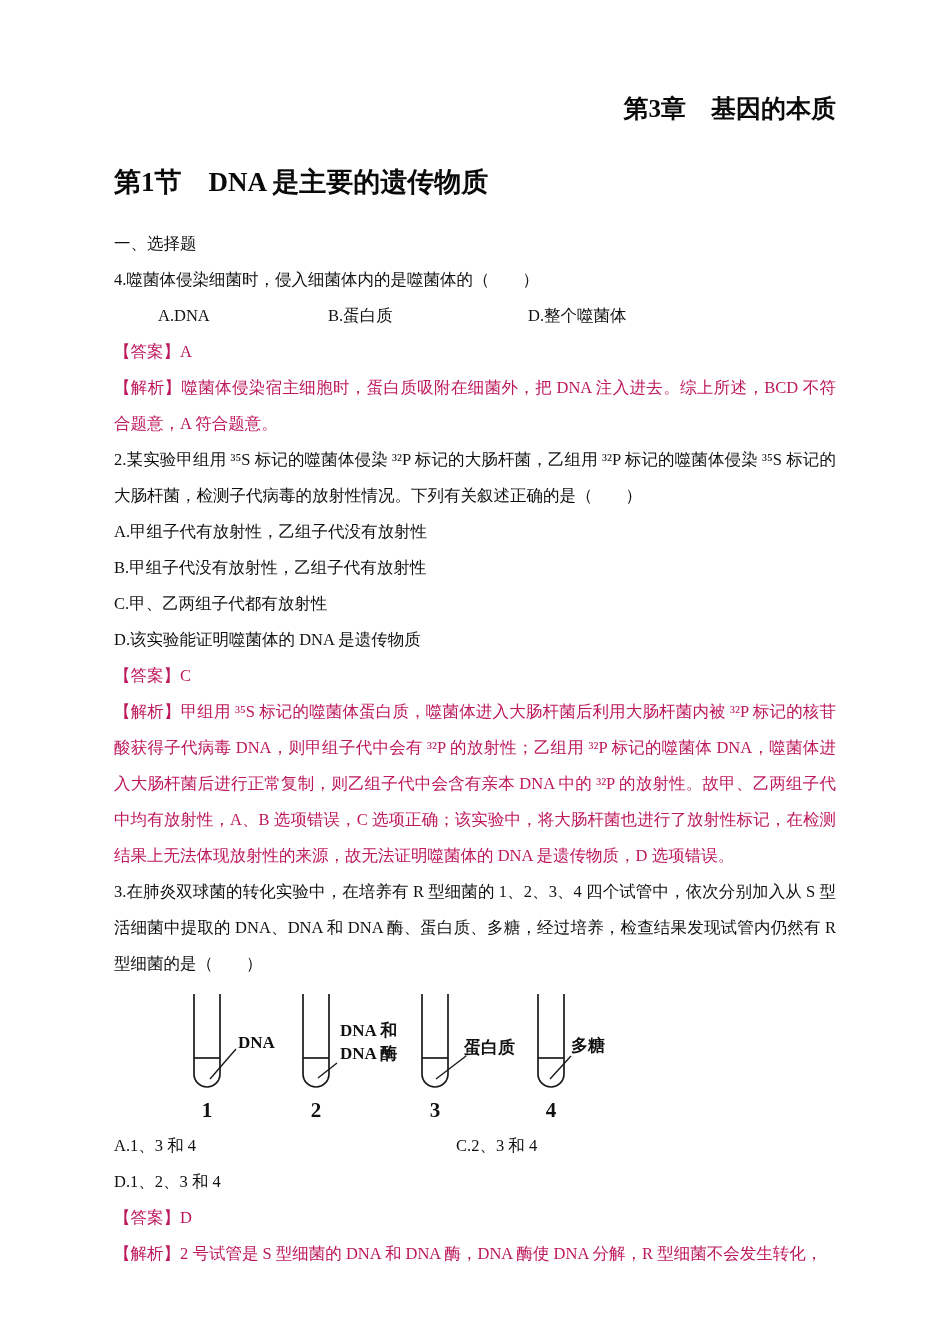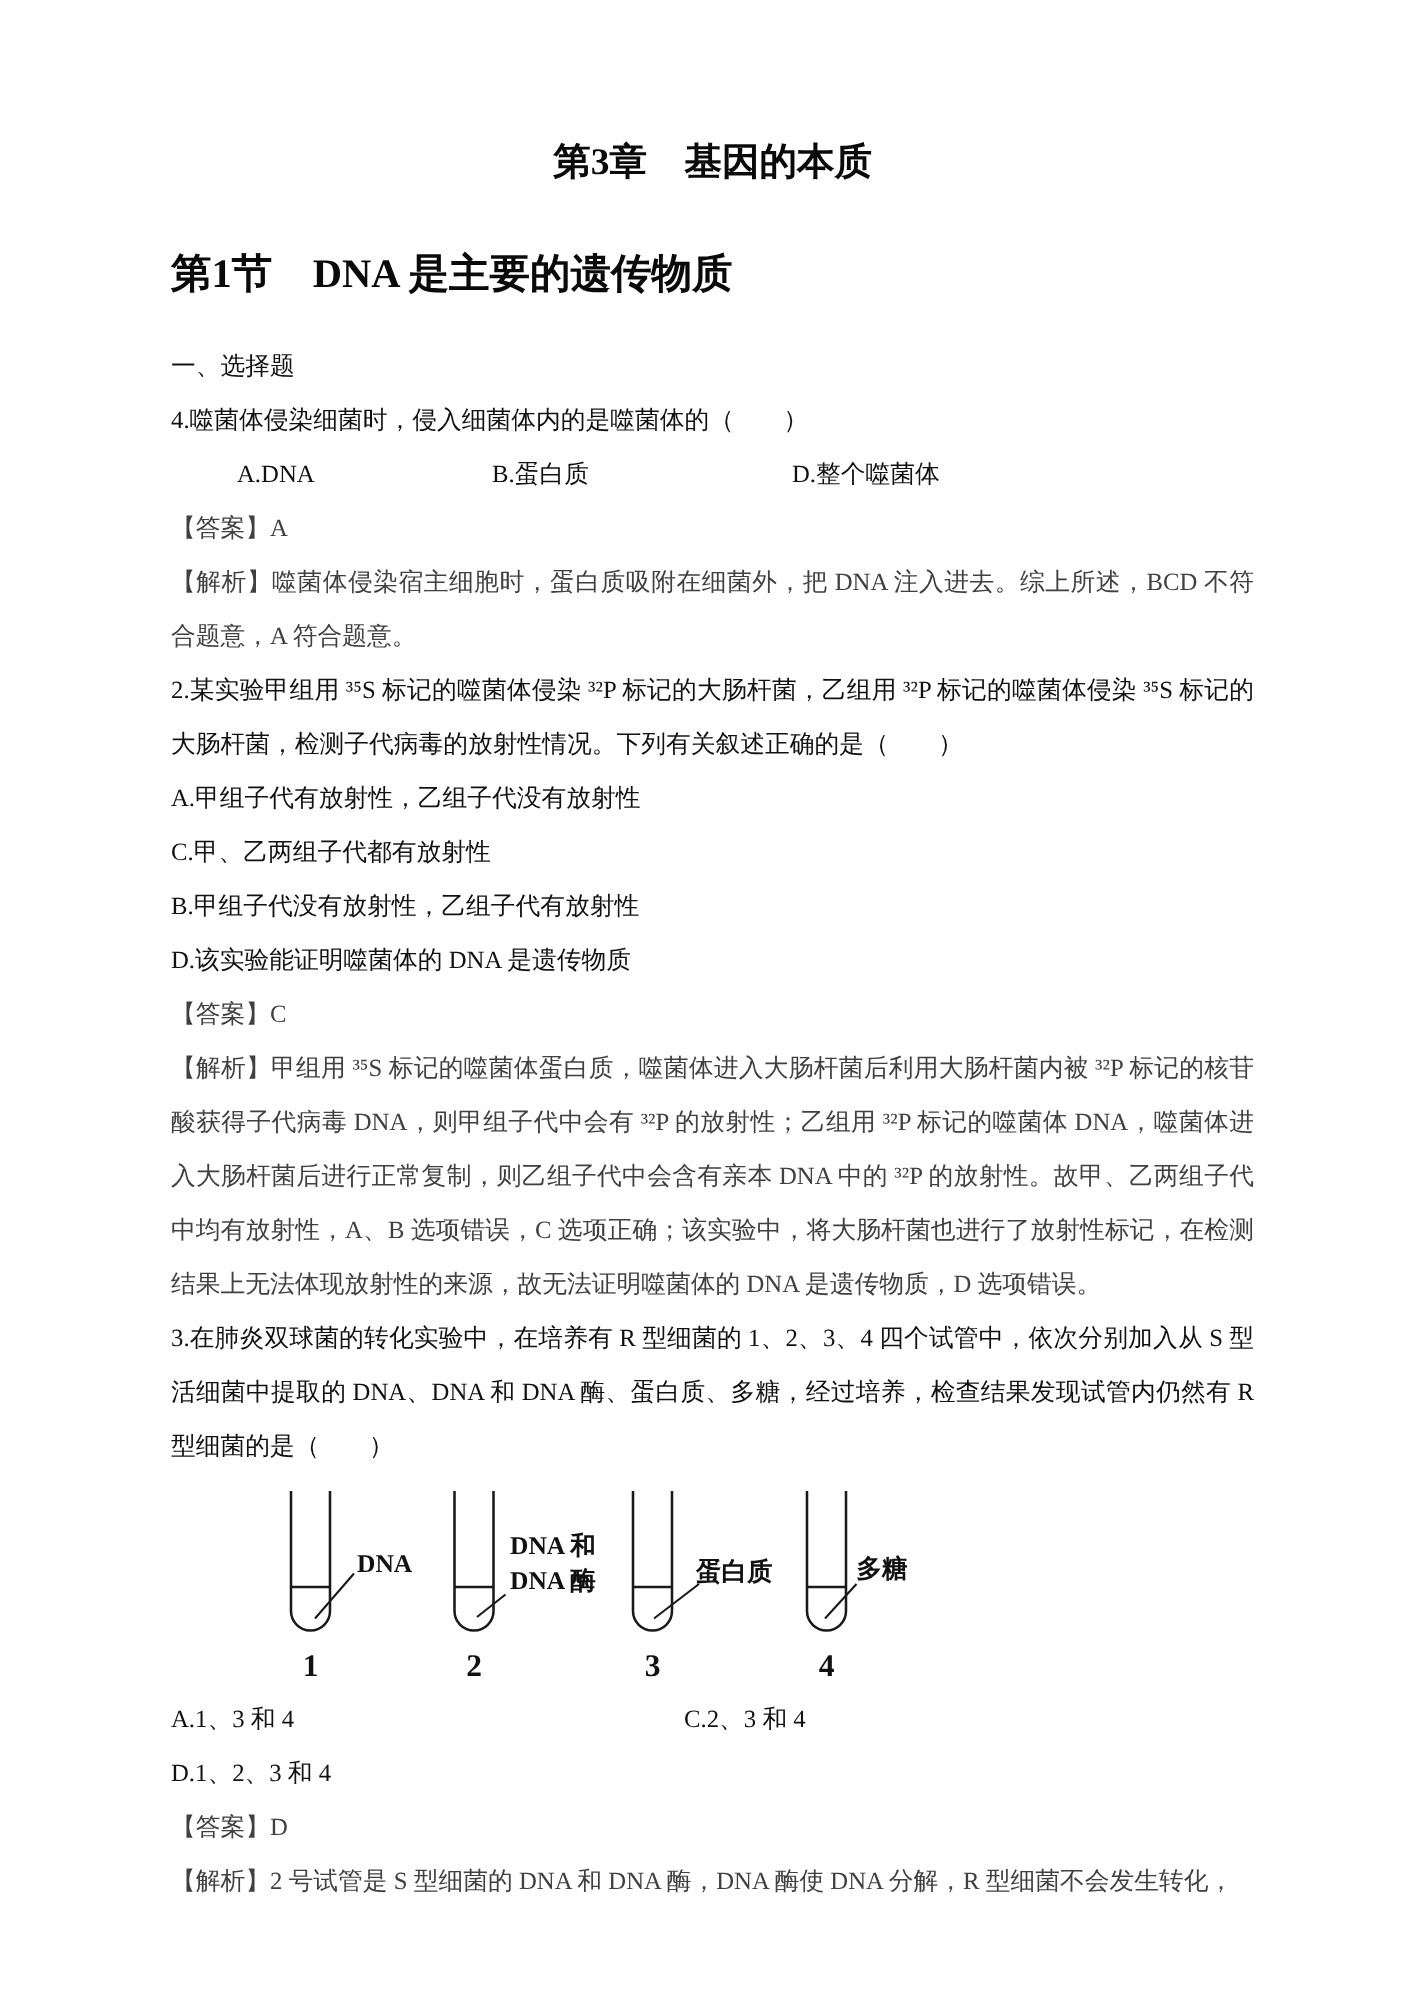--- a/index.html
+++ b/index.html
@@ -8,41 +8,41 @@
     width:950px;height:1344px;
     box-sizing:border-box;
     padding:92px 114px 0 114px;
     background:#ffffff;
     overflow:hidden;
     font-family:"Liberation Serif","DejaVu Serif",serif;
     color:#111111;
     font-size:16.5px;
   }
   .chapter-title{
-    margin:0;text-align:center;
+    margin:0;text-align:right;
     font-size:25px;font-weight:bold;line-height:34px;color:#0a0a0a;
   }
   .section-title{
     margin:38px 0 0 0;
     font-size:27px;font-weight:bold;line-height:36px;color:#0a0a0a;
   }
   .part-heading{
     margin:26px 0 0 0;line-height:36px;
   }
   p.line{margin:0;line-height:36px;text-align:justify;}
   .opts-grid4{
     display:grid;grid-template-columns:170px 200px 218px 1fr;
     line-height:36px;
     margin-left:44px;
   }
   .opts-grid2{
     display:grid;grid-template-columns:342px 1fr;
     line-height:36px;
   }
-  .red{color:#404040;font-family:Liberation Serif, serif;}
+  .red{color:#be185d;font-family:Liberation Serif, serif;}
   .diagram-wrap{margin:4px 0 2px 56px;}
   .diagram-wrap svg{display:block;}
   .tube-stroke{stroke:#1a1a1a;stroke-width:1.7;fill:none;}
   .pointer{stroke:#1a1a1a;stroke-width:1.4;}
   .tube-label{
     font-family:"Liberation Serif","DejaVu Serif",serif;
     font-size:17px;font-weight:bold;fill:#111111;
   }
   .tube-number{
     font-family:"Liberation Serif","DejaVu Serif",serif;
@@ -63,22 +63,22 @@
   <div class="opts-grid4">
     <span>A.DNA</span>
     <span>B.蛋白质</span>
     <span>D.整个噬菌体</span>
   </div>
   <p class="line red"><span>【答案】</span><span>A</span></p>
   <p class="line red"><span>【解析】</span><span>噬菌体侵染宿主细胞时，蛋白质吸附在细菌外，把 DNA 注入进去。综上所述，BCD 不符合题意，A 符合题意。</span></p>
 
   <p class="line">2.某实验甲组用 ³⁵S 标记的噬菌体侵染 ³²P 标记的大肠杆菌，乙组用 ³²P 标记的噬菌体侵染 ³⁵S 标记的大肠杆菌，检测子代病毒的放射性情况。下列有关叙述正确的是（　　）</p>
   <p class="line">A.甲组子代有放射性，乙组子代没有放射性</p>
+  <p class="line">B.甲组子代没有放射性，乙组子代有放射性</p>
   <p class="line">C.甲、乙两组子代都有放射性</p>
-  <p class="line">B.甲组子代没有放射性，乙组子代有放射性</p>
   <p class="line">D.该实验能证明噬菌体的 DNA 是遗传物质</p>
   <p class="line red"><span>【答案】</span><span>C</span></p>
   <p class="line red"><span>【解析】</span><span>甲组用 ³⁵S 标记的噬菌体蛋白质，噬菌体进入大肠杆菌后利用大肠杆菌内被 ³²P 标记的核苷酸获得子代病毒 DNA，则甲组子代中会有 ³²P 的放射性；乙组用 ³²P 标记的噬菌体 DNA，噬菌体进入大肠杆菌后进行正常复制，则乙组子代中会含有亲本 DNA 中的 ³²P 的放射性。故甲、乙两组子代中均有放射性，A、B 选项错误，C 选项正确；该实验中，将大肠杆菌也进行了放射性标记，在检测结果上无法体现放射性的来源，故无法证明噬菌体的 DNA 是遗传物质，D 选项错误。</span></p>
 
   <p class="line">3.在肺炎双球菌的转化实验中，在培养有 R 型细菌的 1、2、3、4 四个试管中，依次分别加入从 S 型活细菌中提取的 DNA、DNA 和 DNA 酶、蛋白质、多糖，经过培养，检查结果发现试管内仍然有 R 型细菌的是（　　）</p>
 
   <div class="diagram-wrap">
     <svg width="470" height="140" viewBox="0 0 470 140">
 
       <g>

